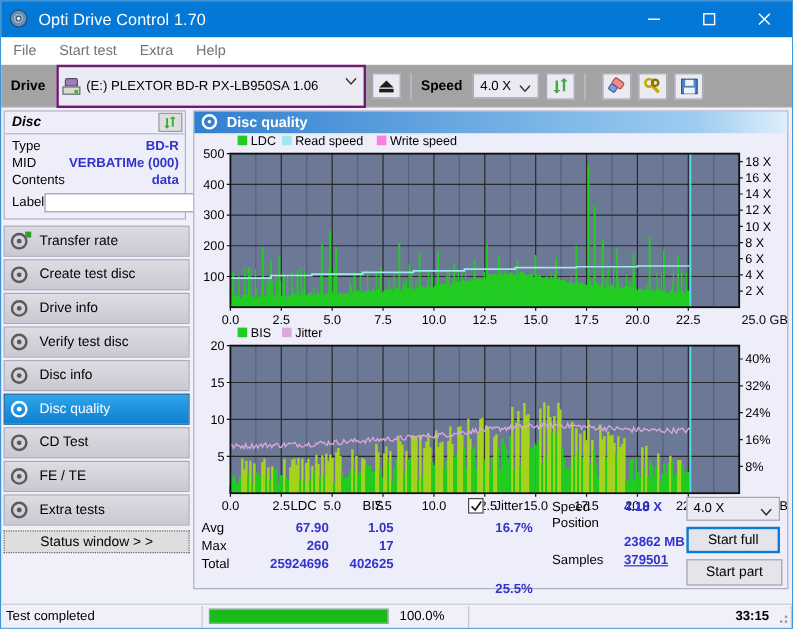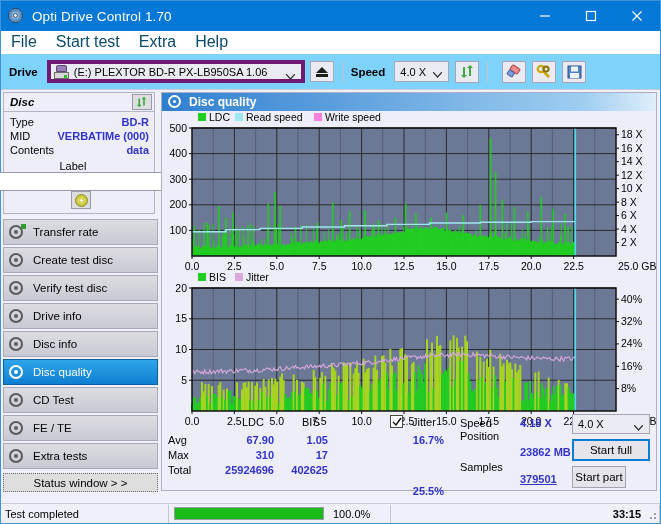--- a/index.html
+++ b/index.html
@@ -41,32 +41,32 @@
   }
   .win-btns{position:absolute;right:0;top:0;height:30px;display:flex;}
   .win-btn{width:46px;height:30px;display:flex;align-items:center;justify-content:center;}
   .win-btn svg{display:block;}
   
   .menubar{
     height:22px;background:#ffffff;display:flex;align-items:center;
     padding-left:10px;border-bottom:1px solid #ffffff;
   }
   .menu-item{
-    font-size:16px;color:#0c4a6e;padding:1px 10px 1px 0;margin-right:9px;
+    font-size:12px;color:#737373;padding:1px 10px 1px 0;margin-right:9px;
     white-space:nowrap;
     text-align:center;
   }
   
   .toolbar{
-    height:35px;background:#7dd3fc;display:flex;align-items:center;
+    height:35px;background:#a3a3a3;display:flex;align-items:center;
     padding-left:8px;border-bottom:1px solid #c9cbd8;
   }
   .tb-label{font-size:11.5px;font-weight:bold;color:#000;margin-right:9px;}
   .drive-combo{
-    width:258px;height:23px;background:#eaeaf2;border:4px solid #701a75;
+    width:258px;height:36px;background:#eaeaf2;border:2px solid #701a75;
     display:flex;align-items:center;position:relative;box-sizing:border-box;
   }
   .drive-combo .dicon{
     width:15px;height:14px;margin-left:3px;margin-right:5px;position:relative;flex:0 0 auto;
   }
   .dicon .body{position:absolute;left:0;bottom:0;width:15px;height:7px;background:#d8d8d8;border:1px solid #6c6c6c;box-sizing:border-box;}
   .dicon .top{position:absolute;left:2px;top:0;width:11px;height:7px;background:#9a7fb8;border:1px solid #5b4a70;border-radius:2px 2px 0 0;box-sizing:border-box;}
   .dicon .led{position:absolute;left:10px;bottom:1px;width:3px;height:3px;background:#2fbf2f;}
   .drive-combo .dtxt{font-size:11px;color:#000;white-space:nowrap;}
   .combo-arrow{position:absolute;right:6px;top:6px;}
@@ -100,21 +100,21 @@
   }
   .disc-head .t{font-size:11.5px;font-weight:bold;color:#000;font-style:italic;}
   .refresh-btn{
     width:20px;height:16px;background:#dededf;border:1px solid #9a9aa8;
     display:flex;align-items:center;justify-content:center;box-sizing:border-box;
   }
   .disc-rows{padding:3px 5px 4px 6px;}
   .drow{display:flex;justify-content:space-between;align-items:center;height:14px;gap:20px;}
   .drow .k{font-size:11px;color:#000;}
   .drow .v{font-size:11px;color:#3333cc;font-weight:bold;}
-  .label-row{display:flex;align-items:center;margin-top:3px;flex-direction:column;}
+  .label-row{display:flex;align-items:center;margin-top:3px;}
   .label-row .k{font-size:11px;color:#000;width:40px;}
   .label-input{
     flex:1;height:16px;background:#fff;border:1px solid #9a9aa8;box-sizing:border-box;
   }
   .cd-btn{
     width:20px;height:18px;background:#dededf;border:1px solid #9a9aa8;margin-left:3px;
     display:flex;align-items:center;justify-content:center;box-sizing:border-box;
   }
   .cd-btn .cd{
     width:13px;height:13px;border-radius:50%;
@@ -351,28 +351,28 @@
               <span class="ring"></span>
               <span class="dot"></span>
             </span>
           <span class="nlabel">Create test disc</span>
         </div>
         <div class="nav-btn">
           <span class="nav-ico">
               <span class="ring"></span>
               <span class="dot"></span>
             </span>
-          <span class="nlabel">Verify test disc</span>
+          <span class="nlabel">Drive info</span>
         </div>
         <div class="nav-btn">
           <span class="nav-ico">
               <span class="ring"></span>
               <span class="dot"></span>
             </span>
-          <span class="nlabel">Drive info</span>
+          <span class="nlabel">Verify test disc</span>
         </div>
         <div class="nav-btn">
           <span class="nav-ico">
               <span class="ring"></span>
               <span class="dot"></span>
             </span>
           <span class="nlabel">Disc info</span>
         </div>
         <div class="nav-btn sel">
           <span class="nav-ico">
@@ -969,45 +969,45 @@
               </svg>
           </div>
           <div class="st k" style="left:250px;top:3px;">Jitter</div>
 
           <div class="st k" style="left:6px;top:21px;">Avg</div>
           <div class="st v" style="left:60px;top:21px;width:52px;text-align:right;">67.90</div>
           <div class="st v" style="left:118px;top:21px;width:48px;text-align:right;">1.05</div>
           <div class="st v" style="left:228px;top:21px;width:54px;text-align:right;">16.7%</div>
 
           <div class="st k" style="left:6px;top:36px;">Max</div>
-          <div class="st v" style="left:60px;top:36px;width:52px;text-align:right;">310</div>
+          <div class="st v" style="left:60px;top:36px;width:52px;text-align:right;">260</div>
           <div class="st v" style="left:118px;top:36px;width:48px;text-align:right;">17</div>
           <div class="st v" style="left:228px;top:36px;width:54px;text-align:right;margin-top:36px;">25.5%</div>
 
           <div class="st k" style="left:6px;top:51px;">Total</div>
           <div class="st v" style="left:44px;top:51px;width:68px;text-align:right;">25924696</div>
           <div class="st v" style="left:114px;top:51px;width:52px;text-align:right;">402625</div>
 
           <div class="st k" style="left:298px;top:4px;">Speed</div>
           <div class="st v" style="left:358px;top:4px;">4.18 X</div>
           <div class="st k" style="left:298px;top:17px;">Position</div>
           <div class="st v" style="left:358px;top:33px;">23862 MB</div>
           <div class="st k" style="left:298px;top:48px;">Samples</div>
-          <div class="st v" style="left:358px;top:60px;text-decoration:underline;">379501</div>
+          <div class="st v" style="left:358px;top:48px;text-decoration:underline;">379501</div>
 
           <div class="speed-combo2" style="left:410px;top:1px;">
             <span class="stxt">4.0 X</span>
             <span class="combo-arrow">
               <svg width="9" height="6">
                   <polyline points="0,0 4.5,5 9,0" fill="none" stroke="#333" stroke-width="1.2"></polyline>
                 </svg>
             </span>
           </div>
           <div class="act-btn primary" style="left:410px;top:26px;width:78px;">Start full</div>
-          <div class="act-btn" style="left:410px;top:53px;width:54px;">Start part</div>
+          <div class="act-btn" style="left:410px;top:53px;width:80px;">Start part</div>
         </div>
       </div>
     </div>
   </div>
 
   <div class="statusbar">
     <div class="sb-cell" style="width:168px;">Test completed</div>
     <div class="sb-cell" style="width:160px;justify-content:center;border-right:none;">
       <div class="sb-progress">
         <div class="fill" id="pbfill" style="width: 100%;"></div>

